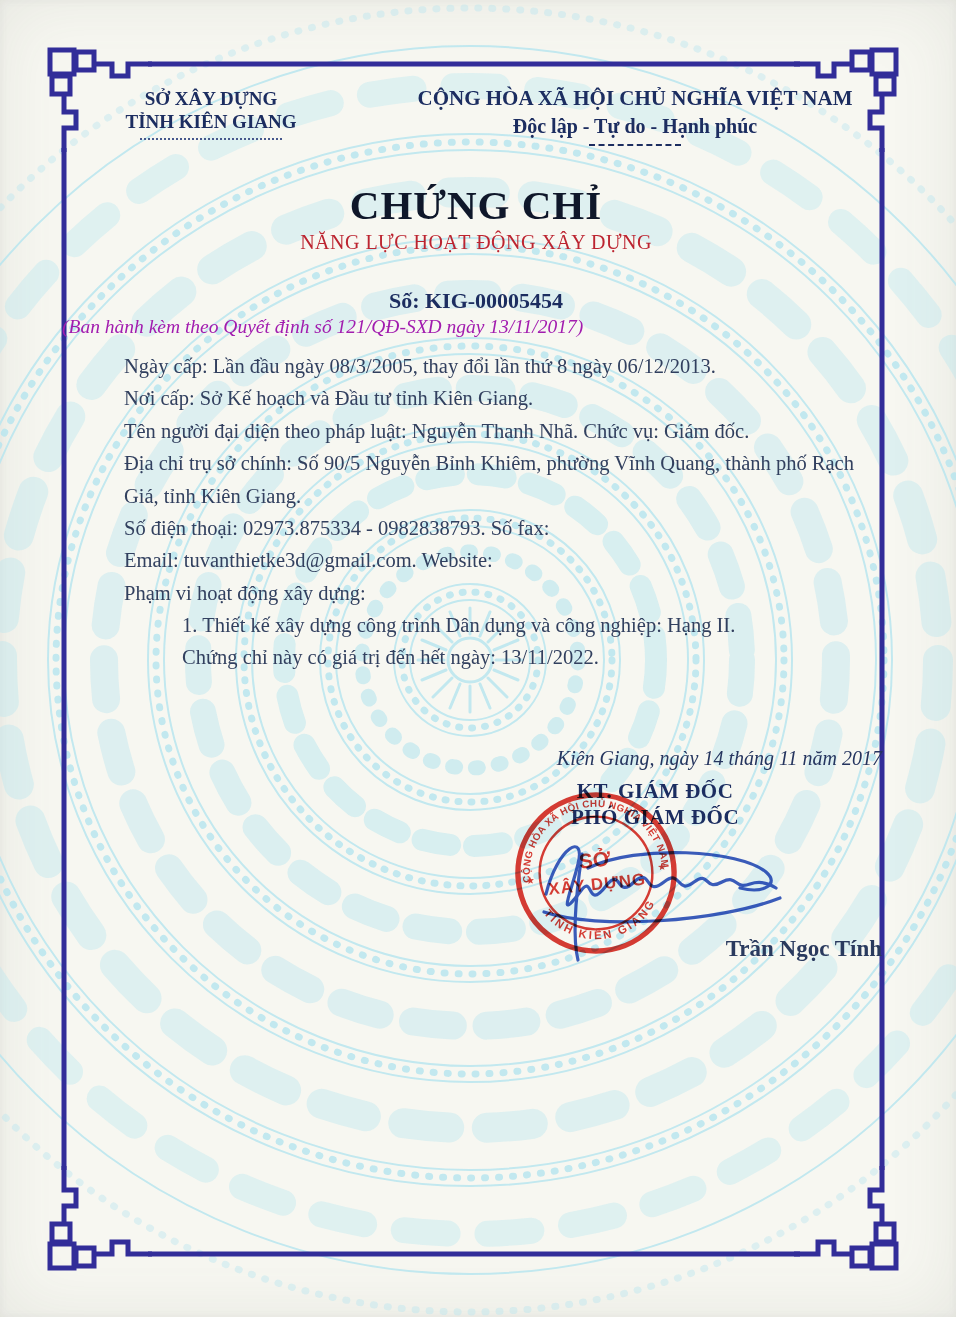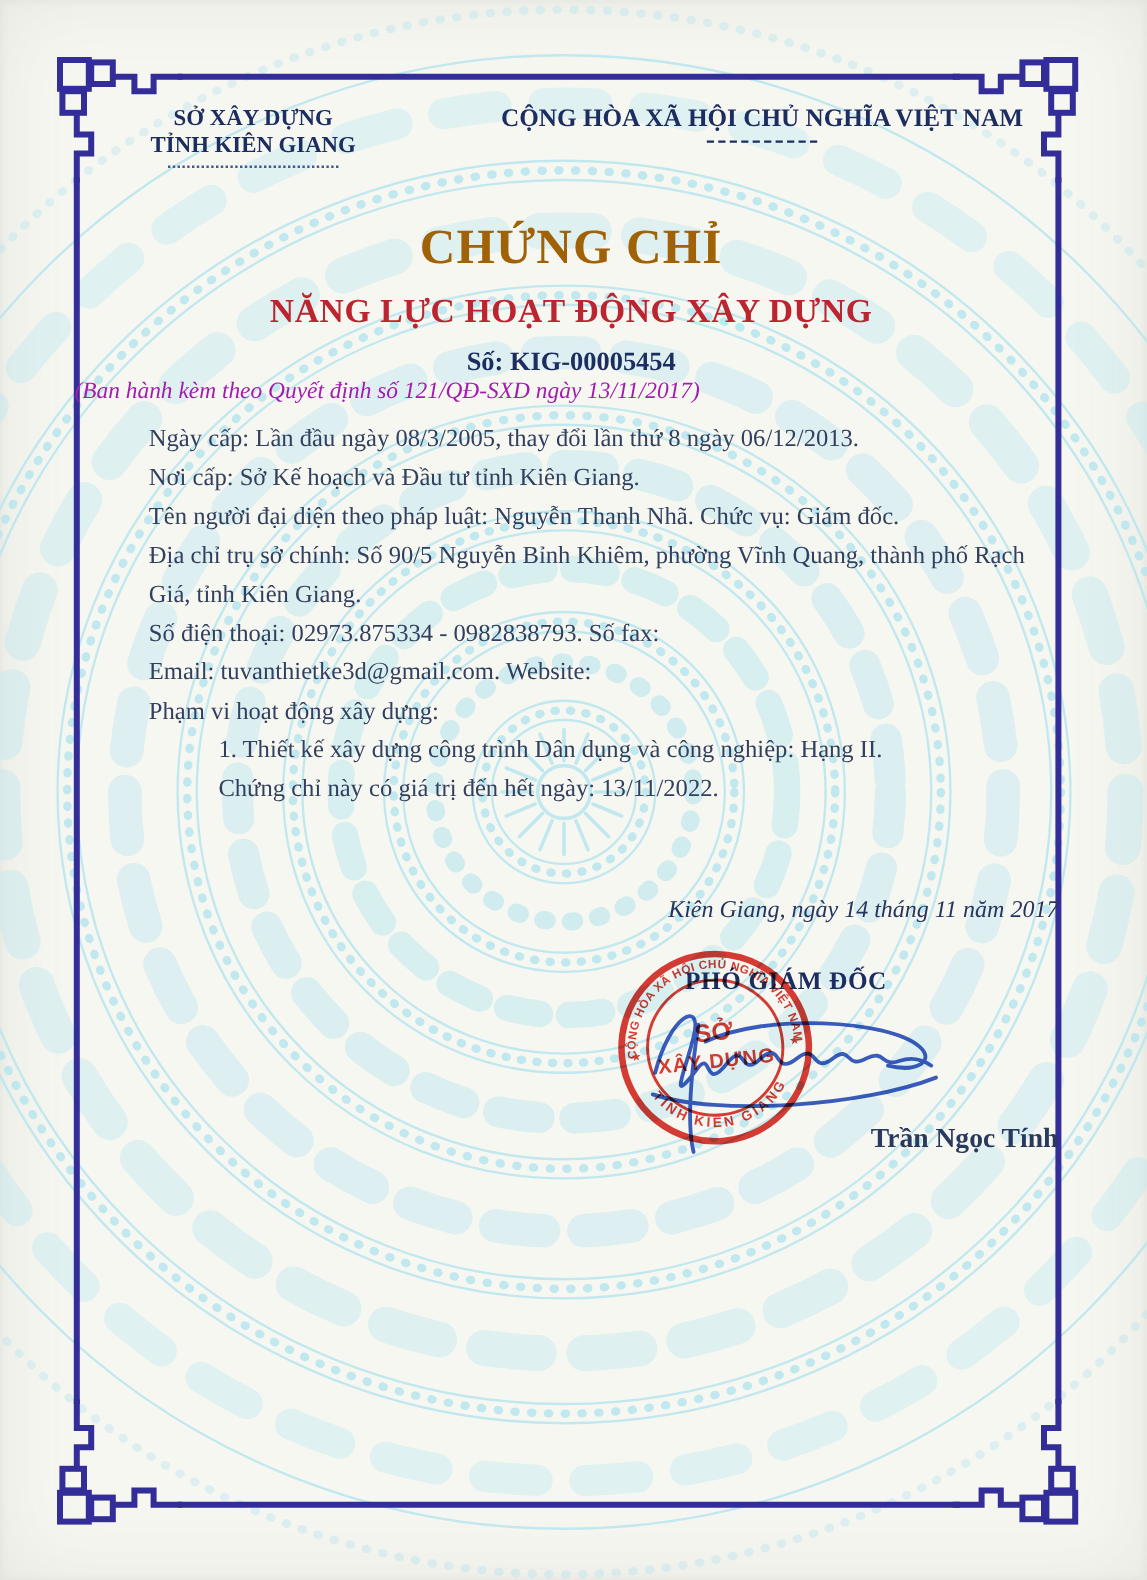--- a/index.html
+++ b/index.html
@@ -16,23 +16,23 @@
   .hdr-left{position:absolute;left:106px;top:88px;width:210px;text-align:center;
     color:#1c2d60;font-weight:bold;font-size:19px;line-height:1.2;}
   .hdr-left .rule{width:142px;margin:4px auto 0;border-top:2px dotted #46578c;}
   .hdr-right{position:absolute;left:398px;top:86px;width:474px;text-align:center;
     color:#1c2d60;font-weight:bold;}
   .hdr-right .l1{font-size:21px;}
   .hdr-right .l2{font-size:20px;margin-top:4px;}
   .hdr-right .rule{width:92px;margin:6px auto 0;border-top:2px dashed #1c2d60;}
 
   .title1{position:absolute;left:62px;top:181px;width:828px;text-align:center;
-    color:#a16207;font-weight:bold;font-size:41px;letter-spacing:1px;}
-  .title2{position:absolute;left:62px;top:244px;width:828px;text-align:center;
-    color:#bc2430;font-weight:bold;font-size:28px;letter-spacing:.5px;}
+    color:#0f172a;font-weight:bold;font-size:41px;letter-spacing:1px;}
+  .title2{position:absolute;left:62px;top:231px;width:828px;text-align:center;
+    color:#bc2430;font-weight:normal;font-size:20px;letter-spacing:.5px;}
 
   .cert-no{position:absolute;left:62px;top:288px;width:828px;text-align:center;
     color:#1c2d60;font-weight:bold;font-size:22px;}
   .cert-note{position:absolute;left:62px;top:316px;width:828px;text-align:left;
     color:#a21caf;font-style:italic;font-size:19.5px;}
 
   .body-block{position:absolute;left:124px;top:350px;width:754px;
     color:#32405f;font-size:20.5px;line-height:1.58;}
   .body-block p{margin:0;}
   .body-block p.indent{padding-left:58px;}
@@ -114,20 +114,21 @@
   <div class="content">
 
     <div class="hdr-left">
       <div>SỞ XÂY DỰNG</div>
       <div>TỈNH KIÊN GIANG</div>
       <div class="rule"></div>
     </div>
 
     <div class="hdr-right">
       <div class="l1">CỘNG HÒA XÃ HỘI CHỦ NGHĨA VIỆT NAM</div>
+      <div class="l2">Độc lập - Tự do - Hạnh phúc</div>
       <div class="rule"></div>
     </div>
 
     <div class="title1">CHỨNG CHỈ</div>
     <div class="title2">NĂNG LỰC HOẠT ĐỘNG XÂY DỰNG</div>
 
     <div class="cert-no">Số: KIG-00005454</div>
     <div class="cert-note">(Ban hành kèm theo Quyết định số 121/QĐ-SXD ngày 13/11/2017)</div>
 
     <div class="body-block">
@@ -136,20 +137,21 @@
       <p>Tên người đại diện theo pháp luật: Nguyễn Thanh Nhã. Chức vụ: Giám đốc.</p>
       <p>Địa chỉ trụ sở chính: Số 90/5 Nguyễn Bỉnh Khiêm, phường Vĩnh Quang, thành phố Rạch Giá, tỉnh Kiên Giang.</p>
       <p>Số điện thoại: 02973.875334 - 0982838793. Số fax:</p>
       <p>Email: tuvanthietke3d@gmail.com. Website:</p>
       <p>Phạm vi hoạt động xây dựng:</p>
       <p class="indent">1. Thiết kế xây dựng công trình Dân dụng và công nghiệp: Hạng II.</p>
       <p class="indent">Chứng chỉ này có giá trị đến hết ngày: 13/11/2022.</p>
     </div>
 
     <div class="sign-date">Kiên Giang, ngày 14 tháng 11 năm 2017</div>
+    <div class="sign-t1">KT. GIÁM ĐỐC</div>
     <div class="sign-t2">PHÓ GIÁM ĐỐC</div>
 
     <svg class="stamp" viewBox="0 0 170 170">
       <circle cx="85" cy="85" r="79" fill="none" stroke="#d93129" stroke-width="5.5"></circle>
       <circle cx="85" cy="85" r="57" fill="none" stroke="#d93129" stroke-width="2.5"></circle>
       <path id="arcTop" d="M18,85 A67,67 0 0 1 152,85" fill="none"></path>
       <path id="arcBot" d="M18,85 A67,67 0 0 0 152,85" fill="none"></path>
       <text font-size="10" letter-spacing="0.4">
         <textPath href="#arcTop" startOffset="50%" text-anchor="middle">CỘNG HÒA XÃ HỘI CHỦ NGHĨA VIỆT NAM</textPath>
       </text>

